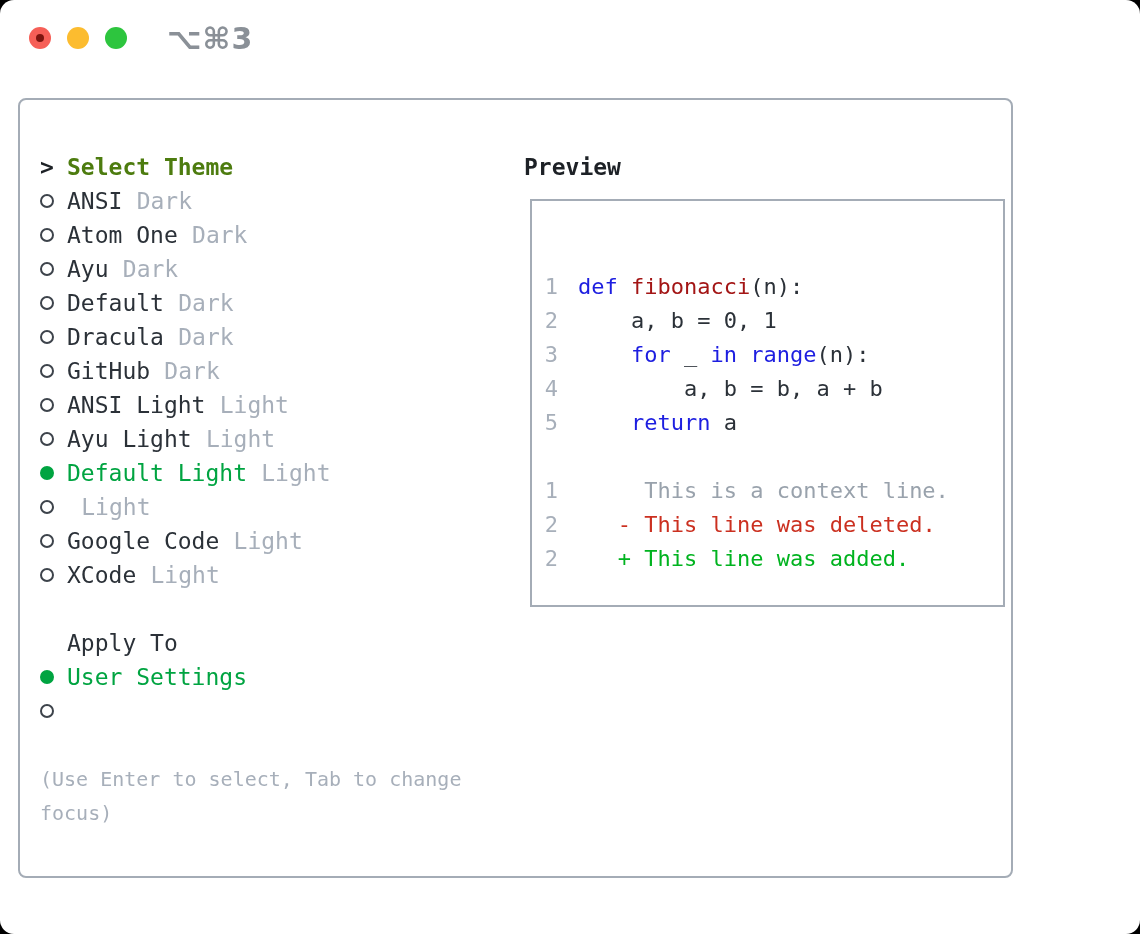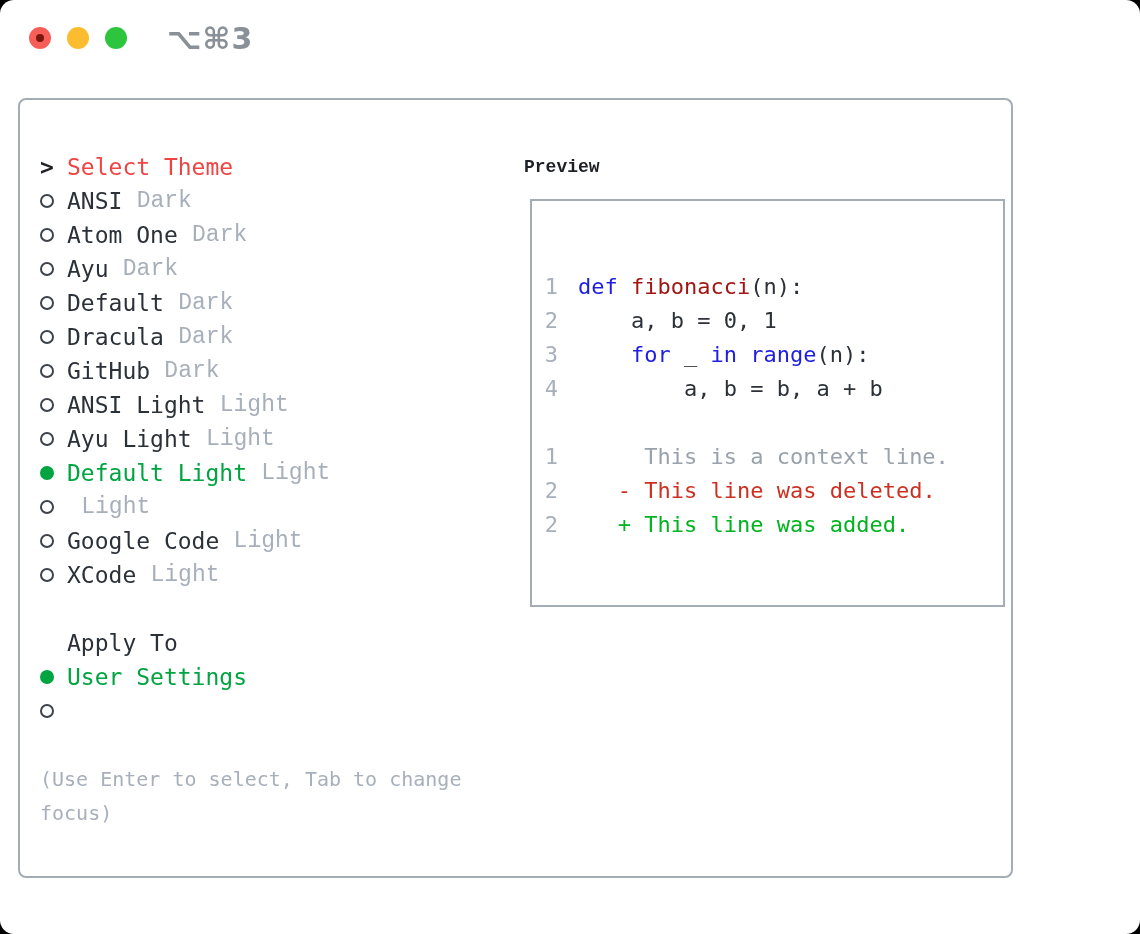--- a/index.html
+++ b/index.html
@@ -26,29 +26,29 @@
   .panel{position:absolute;left:18px;top:98px;width:995px;height:780px;box-sizing:border-box;
     border:2px solid var(--border);border-radius:8px;background:#fff;}
   .panel-inner{display:grid;grid-template-columns:482px auto;padding:50px 0 0 20px;}
 
   
   .row{height:34px;display:flex;align-items:center;font-size:23px;color:var(--text);white-space:pre;}
   .marker{width:27px;flex:0 0 27px;display:flex;align-items:center;}
   .circle{width:14px;height:14px;box-sizing:border-box;border:2px solid #3d434b;border-radius:50%;}
   .circle.filled{background:var(--green);border-color:var(--green);}
   .prompt{font-weight:bold;color:#1d2126;}
-  .hdr-bold{font-weight:normal;color:#ef4444;}
+  .hdr-bold{font-weight:bold;color:#4d7c0f;}
   .name.sel{color:var(--green);}
-  .tag{color:var(--dim);margin-left:0.62em;font-family:Liberation Mono, monospace;}
+  .tag{color:var(--dim);margin-left:0.62em;}
   .spacer{height:34px;}
   .help{color:var(--dim);font-size:20px;line-height:34px;width:445px;margin-top:34px;}
 
   
   .preview-col{padding-top:0;}
-  .preview-title{height:34px;line-height:34px;font-size:18px;font-weight:bold;color:#1d2126;padding-left:2px;font-family:Liberation Mono, monospace;}
+  .preview-title{height:34px;line-height:34px;font-size:23px;font-weight:bold;color:#1d2126;padding-left:2px;}
   .pbox{margin-left:8px;margin-top:15px;width:475px;height:408px;box-sizing:border-box;
     border:2px solid var(--border);background:#fff;padding:69px 0 0 12px;font-size:22px;overflow:hidden;}
   .pline{height:34px;line-height:34px;white-space:pre;}
   .lnum{display:inline-block;width:14px;margin-right:20px;color:var(--dim);text-align:right;}
   .seg.code{color:var(--text);}
   .seg.kw{color:var(--kw);}
   .seg.fn{color:var(--fn);}
   .seg.ctx{color:var(--ctx);margin-top:48px;}
   .seg.del{color:var(--del);}
   .seg.add{color:var(--add);}
@@ -103,20 +103,21 @@
       </div>
 
       <div class="preview-col">
         <div class="preview-title">Preview</div>
         <div class="pbox">
           <div id="code-lines">
               <div class="pline"><span class="lnum">1</span><span class="seg kw">def</span><span class="seg code"> </span><span class="seg fn">fibonacci</span><span class="seg code">(n):</span></div>
               <div class="pline"><span class="lnum">2</span><span class="seg code">    a, b = 0, 1</span></div>
               <div class="pline"><span class="lnum">3</span><span class="seg code">    </span><span class="seg kw">for</span><span class="seg code"> _ </span><span class="seg kw">in</span><span class="seg code"> </span><span class="seg kw">range</span><span class="seg code">(n):</span></div>
               <div class="pline"><span class="lnum">4</span><span class="seg code">        a, b = b, a + b</span></div>
+              <div class="pline"><span class="lnum">5</span><span class="seg code">    </span><span class="seg kw">return</span><span class="seg code"> a</span></div>
             </div>
           <div class="spacer"></div>
           <div id="diff-lines">
               <div class="pline"><span class="lnum">1</span><span class="seg ctx">     This is a context line.</span></div>
               <div class="pline"><span class="lnum">2</span><span class="seg code">   </span><span class="seg del">- This line was deleted.</span></div>
               <div class="pline"><span class="lnum">2</span><span class="seg code">   </span><span class="seg add">+ This line was added.</span></div>
             </div>
         </div>
       </div>
 

